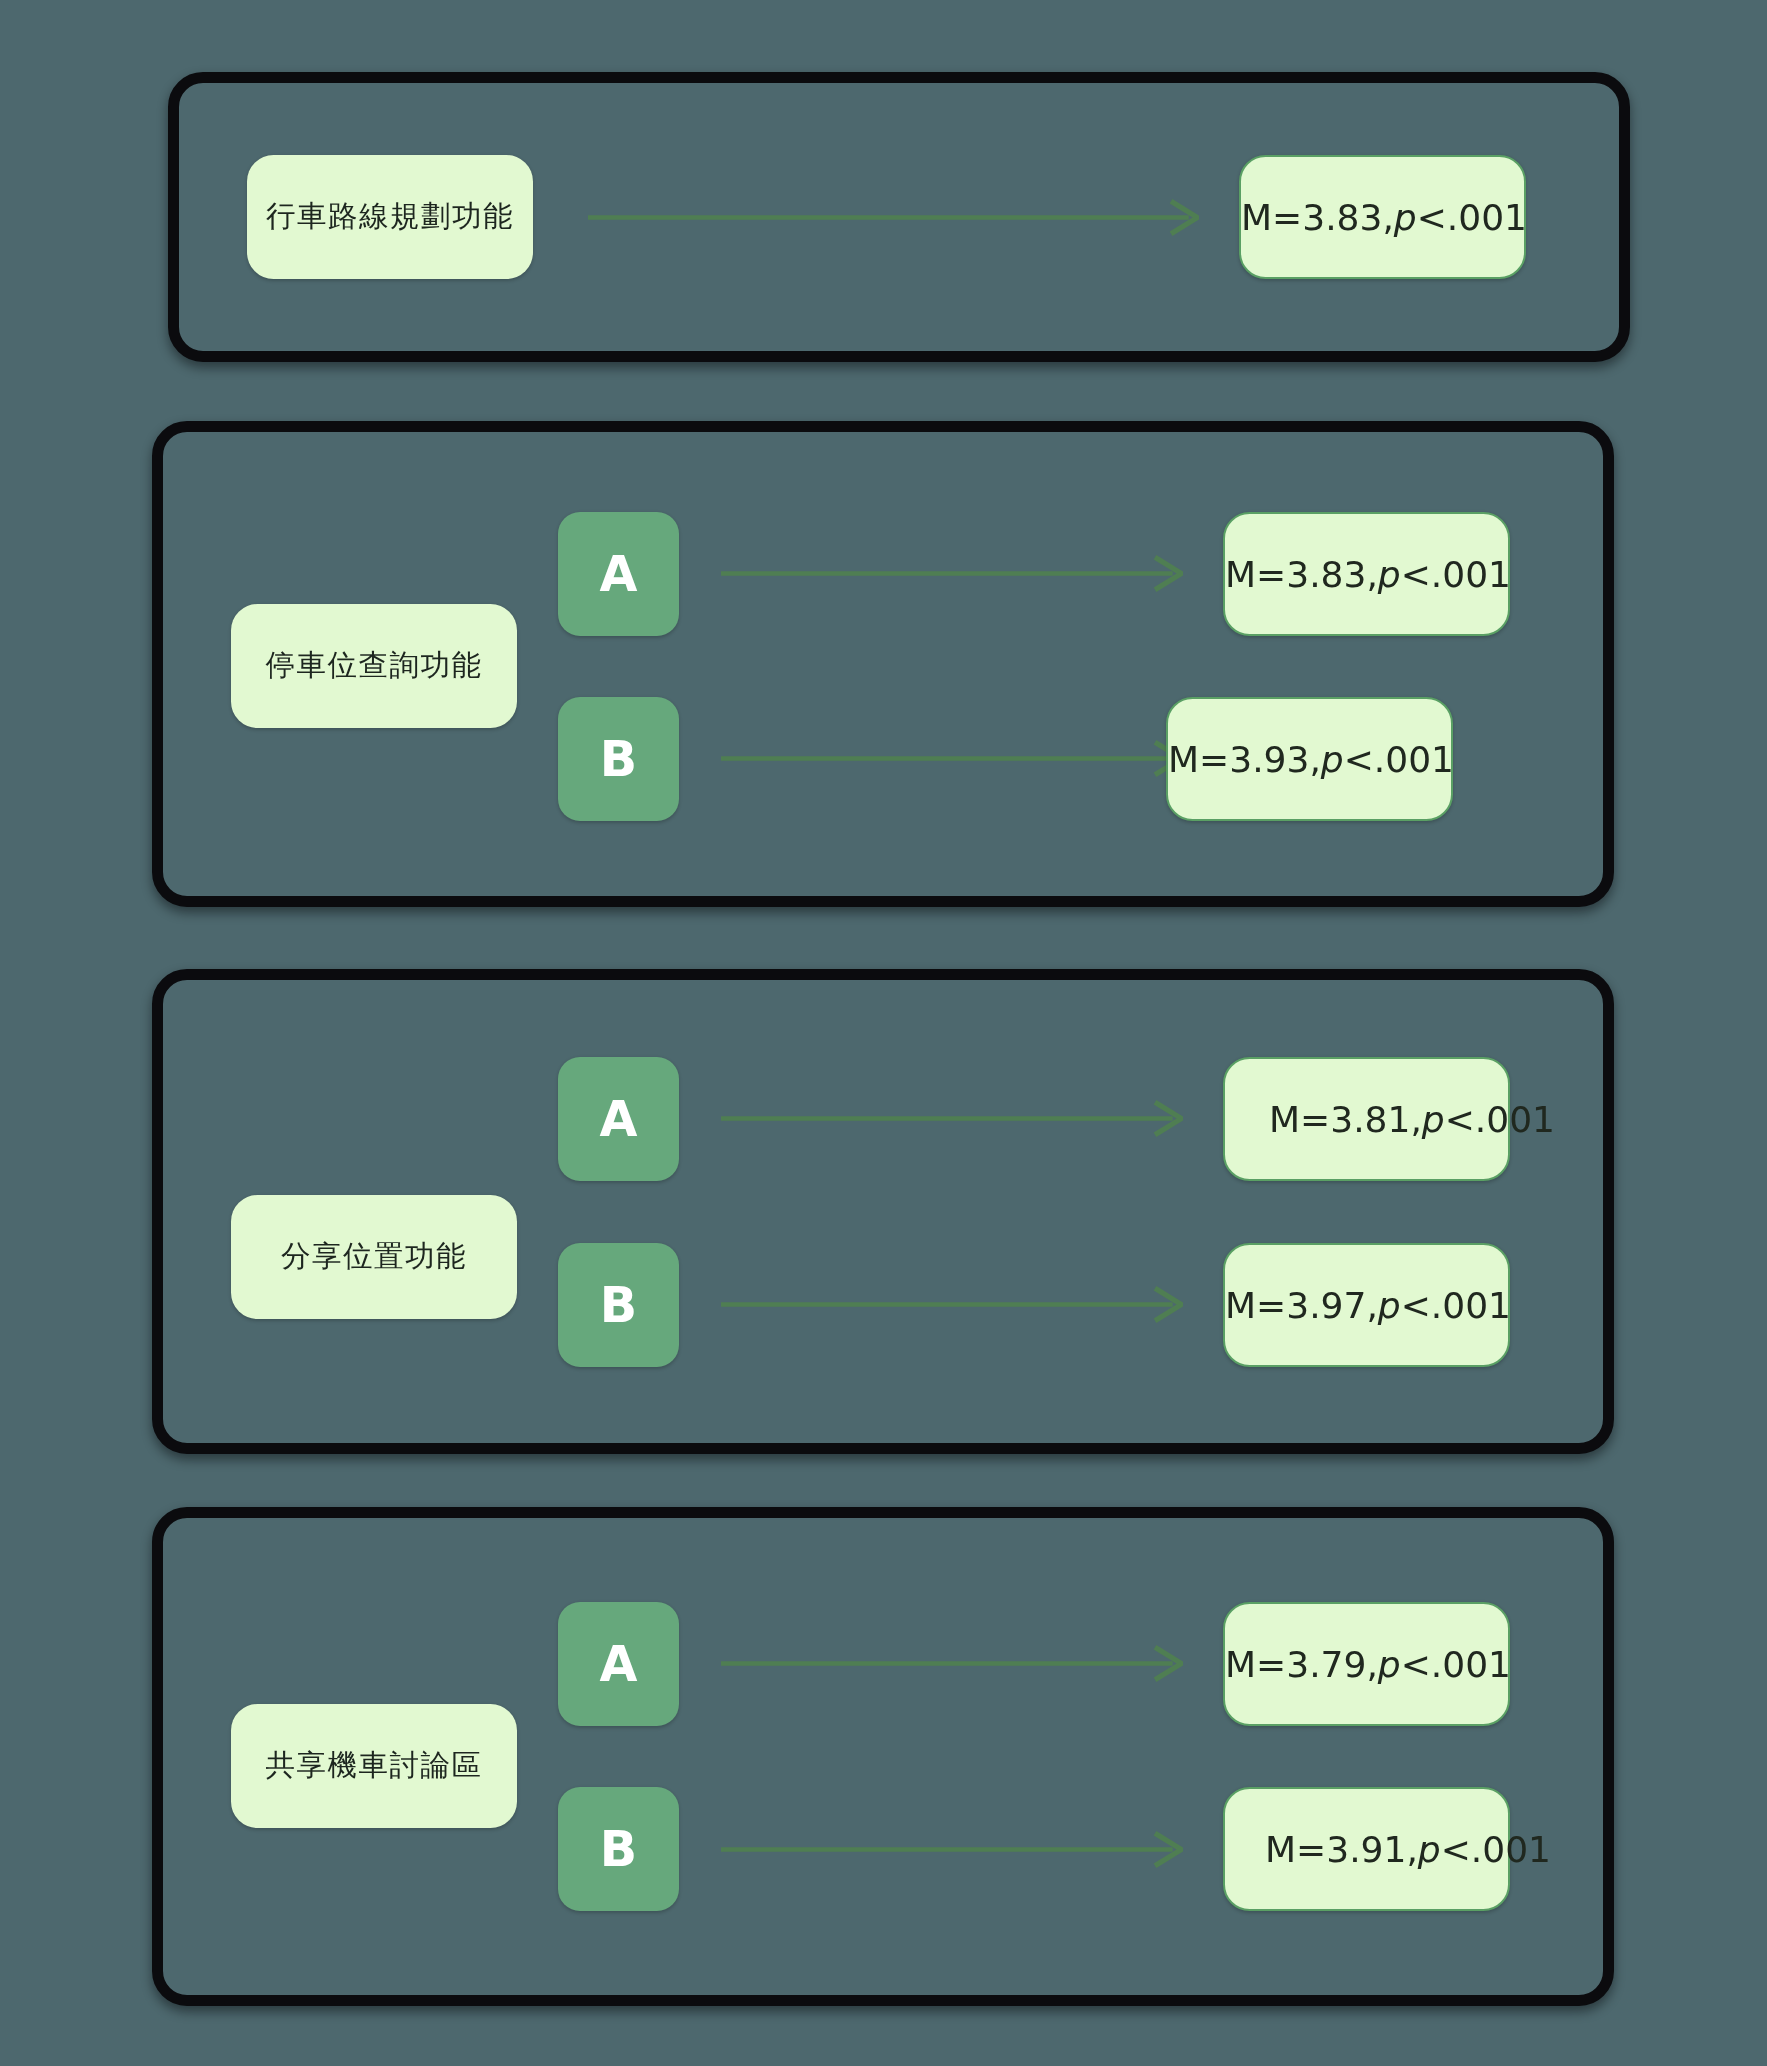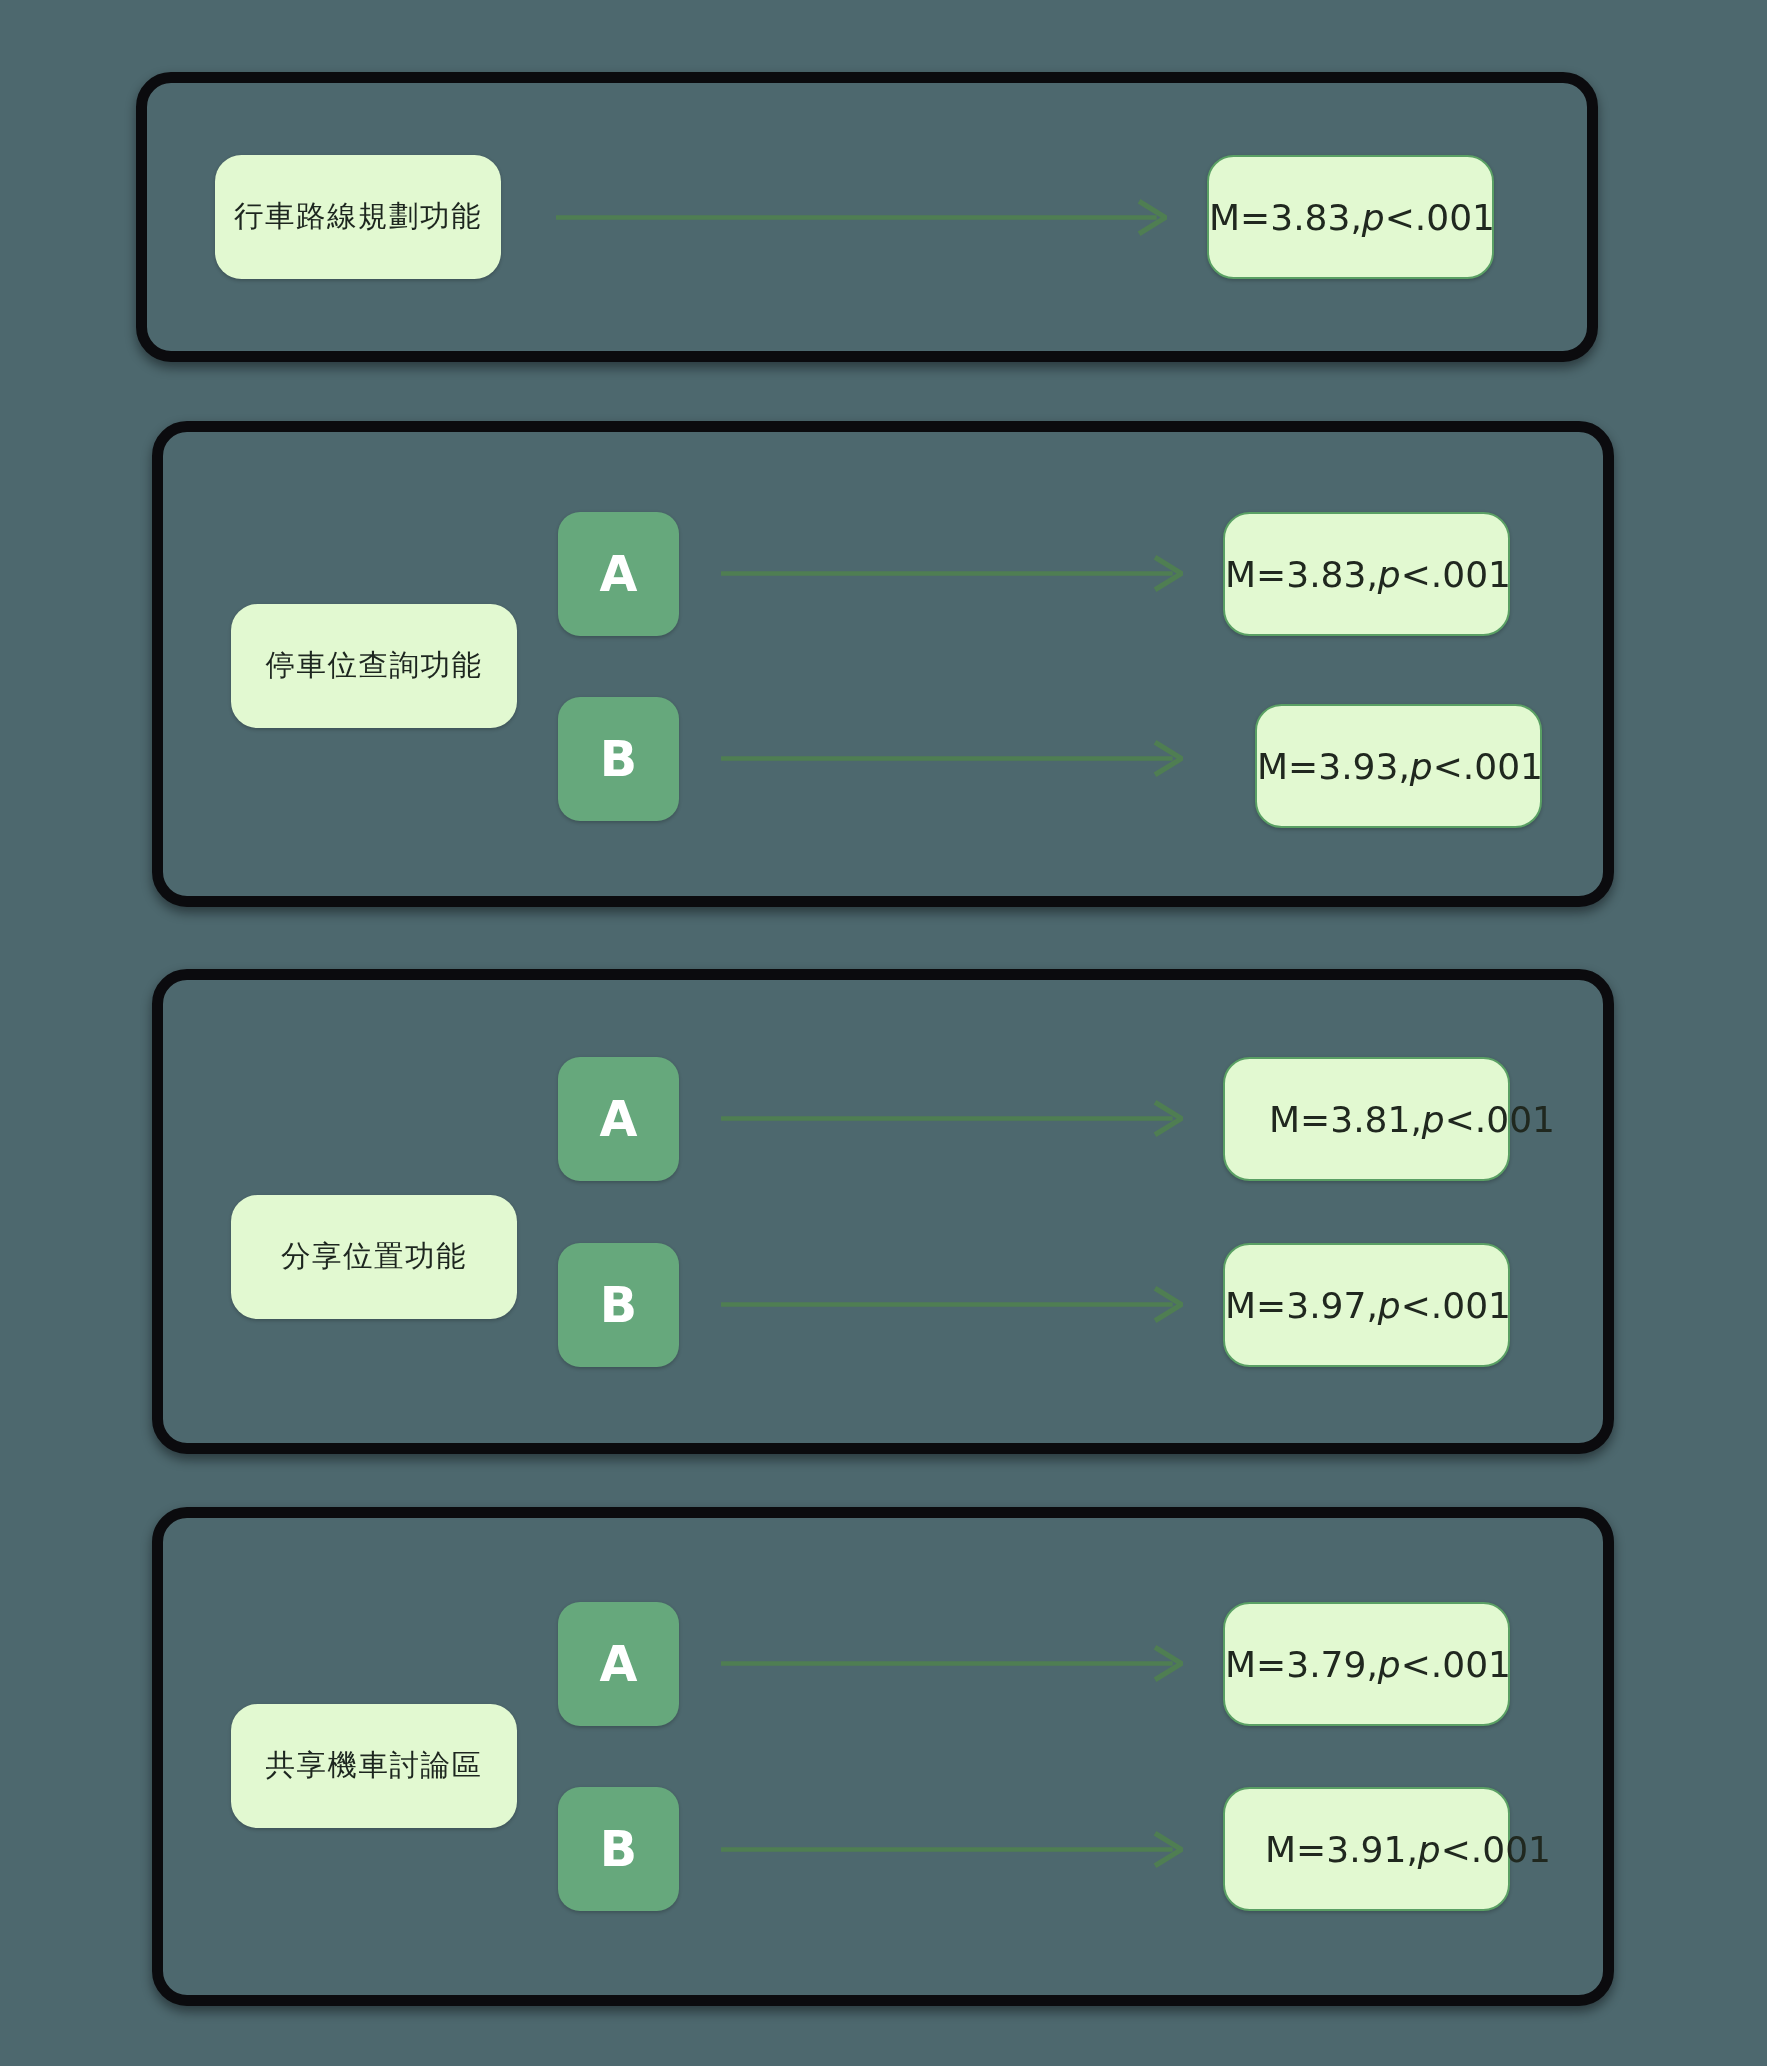--- a/index.html
+++ b/index.html
@@ -73,21 +73,21 @@
     position: absolute;
     height: 59px;
   }
   .arrow svg { display: block; }
 </style>
 </head>
 <body>
 
 <div class="canvas">
 
-  <section class="panel" style="left:136px; top:72px; width:1462px; height:290px;">
+  <section class="panel" style="left:168px; top:72px; width:1462px; height:290px;">
     <div class="label-box" style="left:68px; top:72px;">
       <span>行車路線規劃功能</span>
     </div>
     <div class="arrow" style="left:409px; top:105px; width:611px;">
       <svg width="611" height="59" viewBox="0 0 830 80">
         <line x1="0" y1="40" x2="816" y2="40" stroke="#4f7e52" stroke-width="6"></line>
         <polyline points="792,18 828,40 792,62" fill="none" stroke="#4f7e52" stroke-width="7"></polyline>
       </svg>
     </div>
     <div class="result-box" style="left:1060px; top:72px;">
@@ -115,21 +115,21 @@
 
     <div class="ab-box" style="left:395px; top:265px;">
       <span>B</span>
     </div>
     <div class="arrow" style="left:558px; top:297px; width:462px;">
       <svg width="462" height="59" viewBox="0 0 627 80">
         <line x1="0" y1="40" x2="613" y2="40" stroke="#4f7e52" stroke-width="6"></line>
         <polyline points="589,18 625,40 589,62" fill="none" stroke="#4f7e52" stroke-width="7"></polyline>
       </svg>
     </div>
-    <div class="result-box" style="left:1092px; top:265px;margin-top:7px;">
+    <div class="result-box" style="left:1003px; top:265px;">
       <span>M=3.93,</span><span class="it">p</span><span>&lt;.001</span>
     </div>
   </section>
 
   <section class="panel" style="left:152px; top:969px; width:1462px; height:485px;">
     <div class="label-box" style="left:68px; top:179px;margin-top:36px;">
       <span>分享位置功能</span>
     </div>
 
     <div class="ab-box" style="left:395px; top:77px;">

